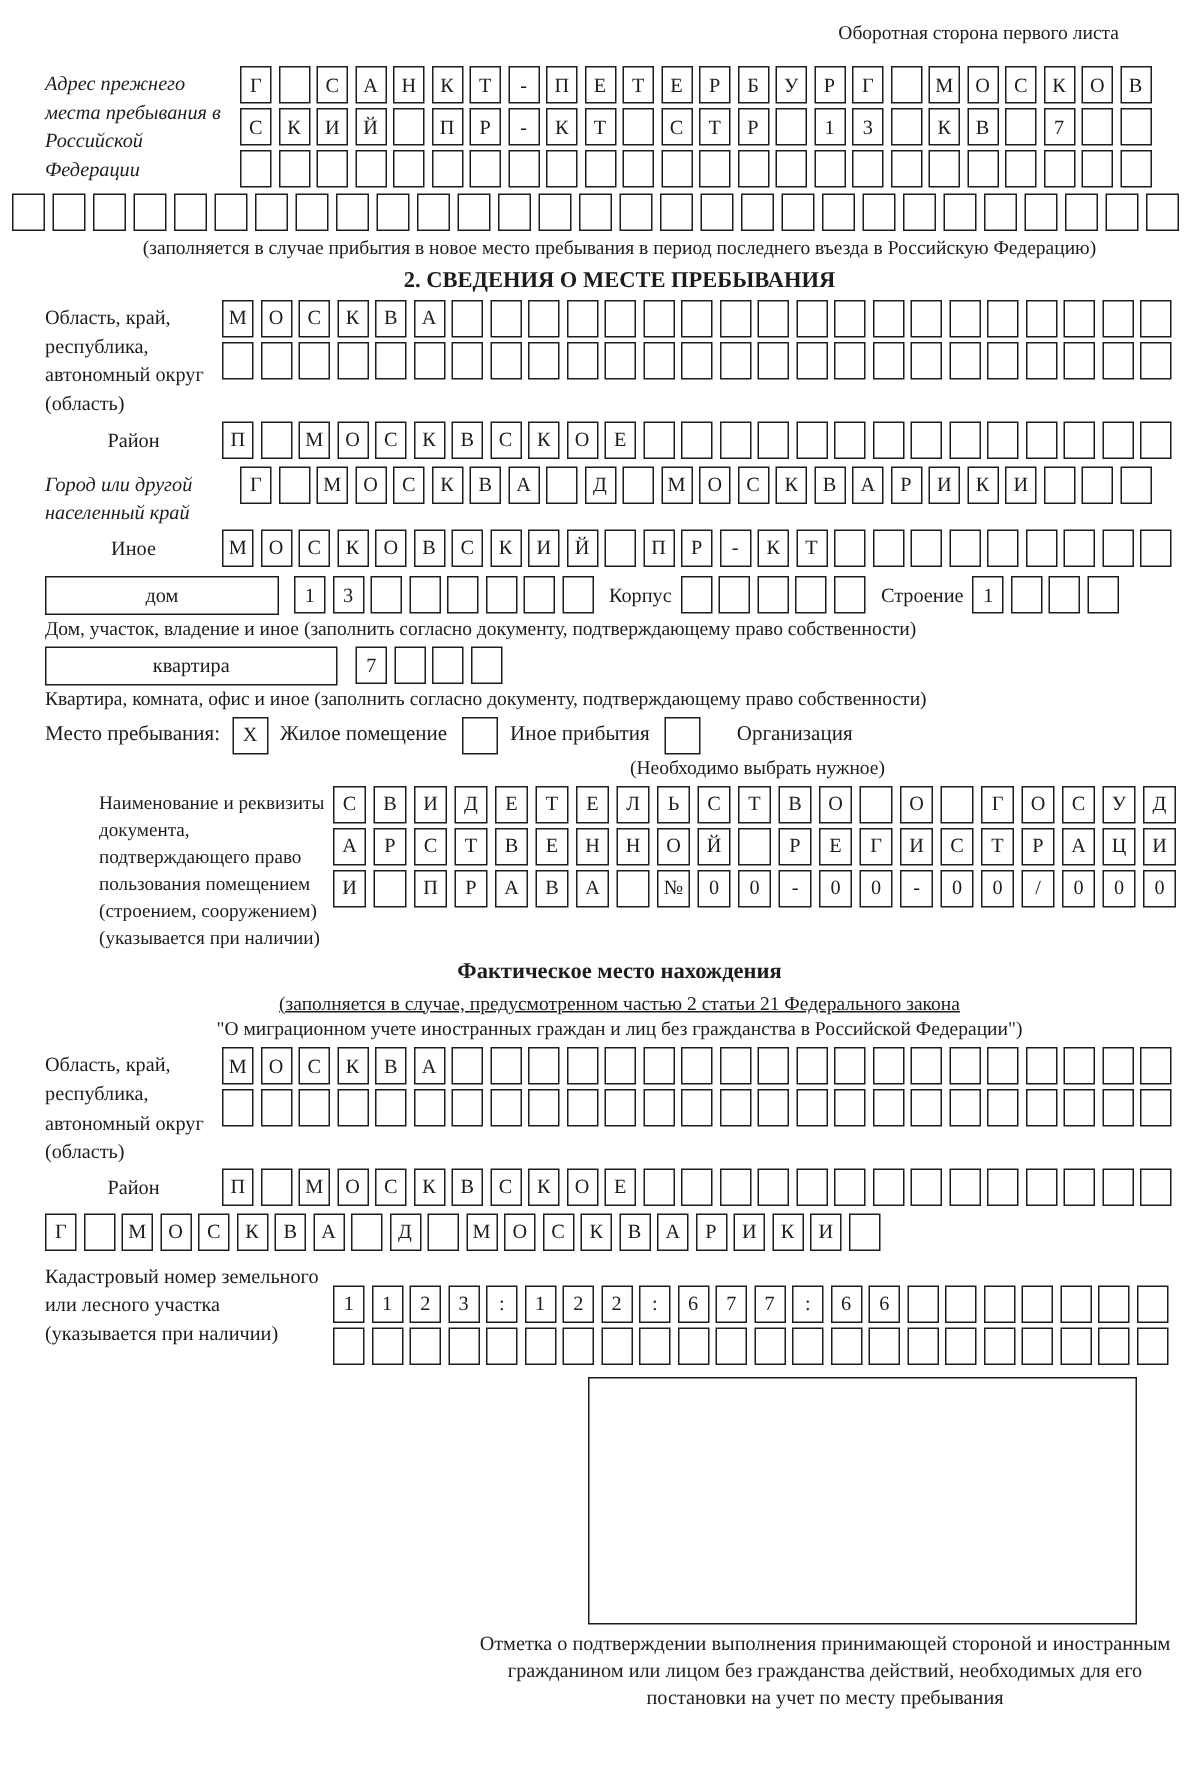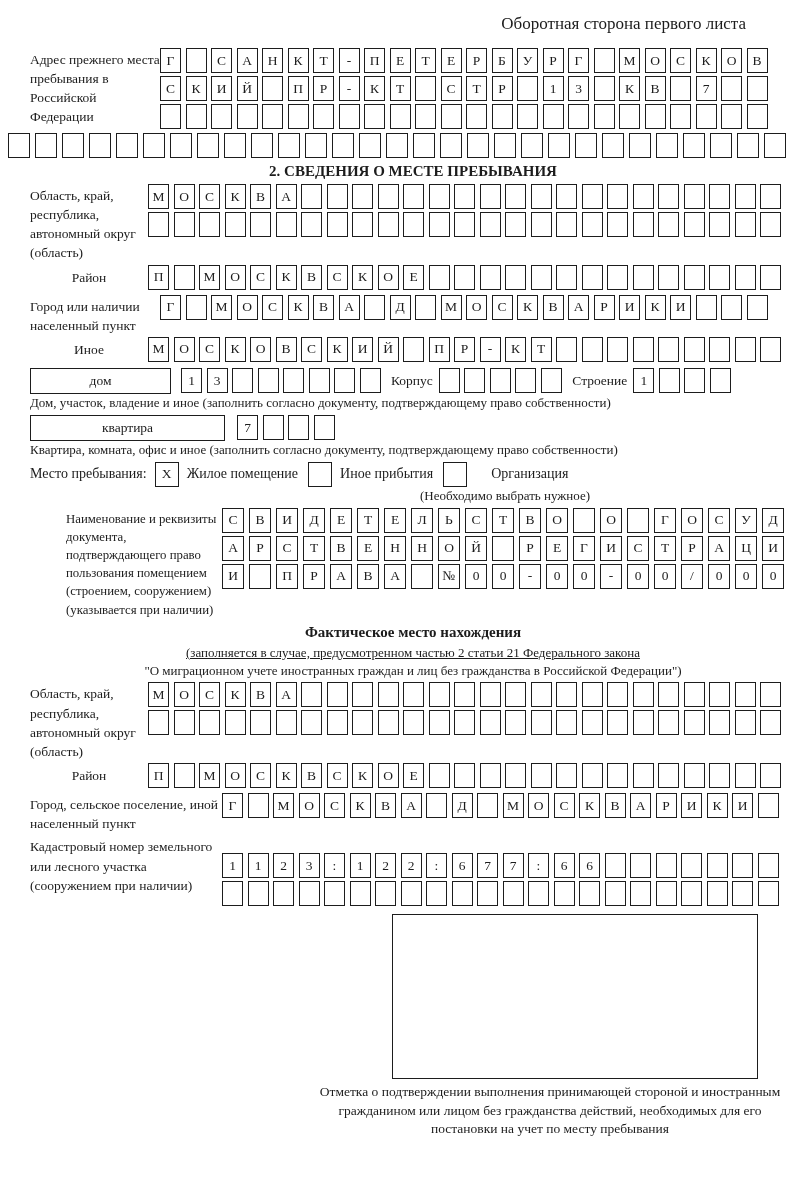--- a/index.html
+++ b/index.html
@@ -1,24 +1,24 @@
 <!DOCTYPE html>
 <html><head>
 <meta charset="utf-8">
 <style>
   html,body{margin:0;padding:0;}
   body{
     width:800px;height:1180px;overflow:hidden;background:#ffffff;
     color:#1c1c1c;font-family:"Liberation Serif","DejaVu Serif",serif;
   }
   .page{position:relative;width:800px;height:1180px;padding:14px 4px 0 30px;box-sizing:border-box;}
-  .header-note{text-align:right;font-size:17px;padding-right:50px;}
+  .header-note{text-align:right;font-size:13px;padding-right:50px;}
   .field{display:flex;align-items:flex-start;margin-top:2px;}
   .label{font-size:13.5px;line-height:1.42;box-sizing:border-box;padding-top:2px;}
-  .w130{width:130px;flex:0 0 130px;}
+  .w130{width:130px;flex:0 0 130px;font-style:italic;}
   .w118{width:118px;flex:0 0 118px;}
   .w192{width:192px;flex:0 0 192px;}
   .vcenter{line-height:25px;padding-top:0;text-align:center;}
   .rows{display:flex;flex-direction:column;}
   .cellrow{display:flex;margin-bottom:3px;}
   .cell{
     width:21px;height:25px;flex:0 0 21px;border:1.6px solid #1d1d1d;margin-right:4.5px;
     box-sizing:border-box;display:flex;align-items:center;justify-content:center;
     font-size:13.5px;background:#fff;
   }
@@ -159,20 +159,21 @@
       <span class="cell"></span>
       <span class="cell"></span>
       <span class="cell"></span>
       <span class="cell"></span>
       <span class="cell"></span>
       <span class="cell"></span>
       <span class="cell"></span>
       <span class="cell"></span>
       <span class="cell"></span>
     </div>
+  <div class="note center notewrap">(заполняется в случае прибытия в новое место пребывания в период последнего въезда в Российскую Федерацию)</div>
 
   <div class="section-title">2. СВЕДЕНИЯ О МЕСТЕ ПРЕБЫВАНИЯ</div>
 
   <div class="field" style="margin-top:4px;">
     <div class="label w118">Область, край, республика, автономный округ (область)</div>
     <div class="rows">
       <div class="cellrow">
           <span class="cell">М</span>
           <span class="cell">О</span>
           <span class="cell">С</span>
@@ -254,21 +255,21 @@
         <span class="cell"></span>
         <span class="cell"></span>
         <span class="cell"></span>
         <span class="cell"></span>
         <span class="cell"></span>
         <span class="cell"></span>
       </div>
   </div>
 
   <div class="field">
-    <div class="label w130">Город или наличии населенный пункт</div>
+    <div class="label w130">Город или другой населенный край</div>
     <div class="cellrow">
         <span class="cell">Г</span>
         <span class="cell"></span>
         <span class="cell">М</span>
         <span class="cell">О</span>
         <span class="cell">С</span>
         <span class="cell">К</span>
         <span class="cell">В</span>
         <span class="cell">А</span>
         <span class="cell"></span>
@@ -315,21 +316,21 @@
         <span class="cell"></span>
         <span class="cell"></span>
         <span class="cell"></span>
         <span class="cell"></span>
         <span class="cell"></span>
         <span class="cell"></span>
       </div>
   </div>
 
   <div class="inline-row">
-    <div class="textbox" style="width:141px;">дом</div>
+    <div class="textbox" style="width:156px;">дом</div>
     <div style="width:10px;"></div>
     <div class="cellrow" style="margin-bottom:0;">
         <span class="cell">1</span>
         <span class="cell">3</span>
         <span class="cell"></span>
         <span class="cell"></span>
         <span class="cell"></span>
         <span class="cell"></span>
         <span class="cell"></span>
         <span class="cell"></span>
@@ -540,21 +541,20 @@
         <span class="cell"></span>
         <span class="cell"></span>
         <span class="cell"></span>
         <span class="cell"></span>
         <span class="cell"></span>
         <span class="cell"></span>
       </div>
   </div>
 
   <div class="field">
-    <div class="label w192">Город, сельское поселение, иной населенный пункт</div>
     <div class="cellrow">
         <span class="cell">Г</span>
         <span class="cell"></span>
         <span class="cell">М</span>
         <span class="cell">О</span>
         <span class="cell">С</span>
         <span class="cell">К</span>
         <span class="cell">В</span>
         <span class="cell">А</span>
         <span class="cell"></span>
@@ -568,21 +568,21 @@
         <span class="cell">А</span>
         <span class="cell">Р</span>
         <span class="cell">И</span>
         <span class="cell">К</span>
         <span class="cell">И</span>
         <span class="cell"></span>
       </div>
   </div>
 
   <div class="field" style="margin-top:2px;">
-    <div class="label w192">Кадастровый номер земельного или лесного участка (сооружением при наличии)</div>
+    <div class="label w192">Кадастровый номер земельного или лесного участка (указывается при наличии)</div>
     <div class="rows" style="padding-top:18px;">
       <div class="cellrow">
           <span class="cell">1</span>
           <span class="cell">1</span>
           <span class="cell">2</span>
           <span class="cell">3</span>
           <span class="cell">:</span>
           <span class="cell">1</span>
           <span class="cell">2</span>
           <span class="cell">2</span>

